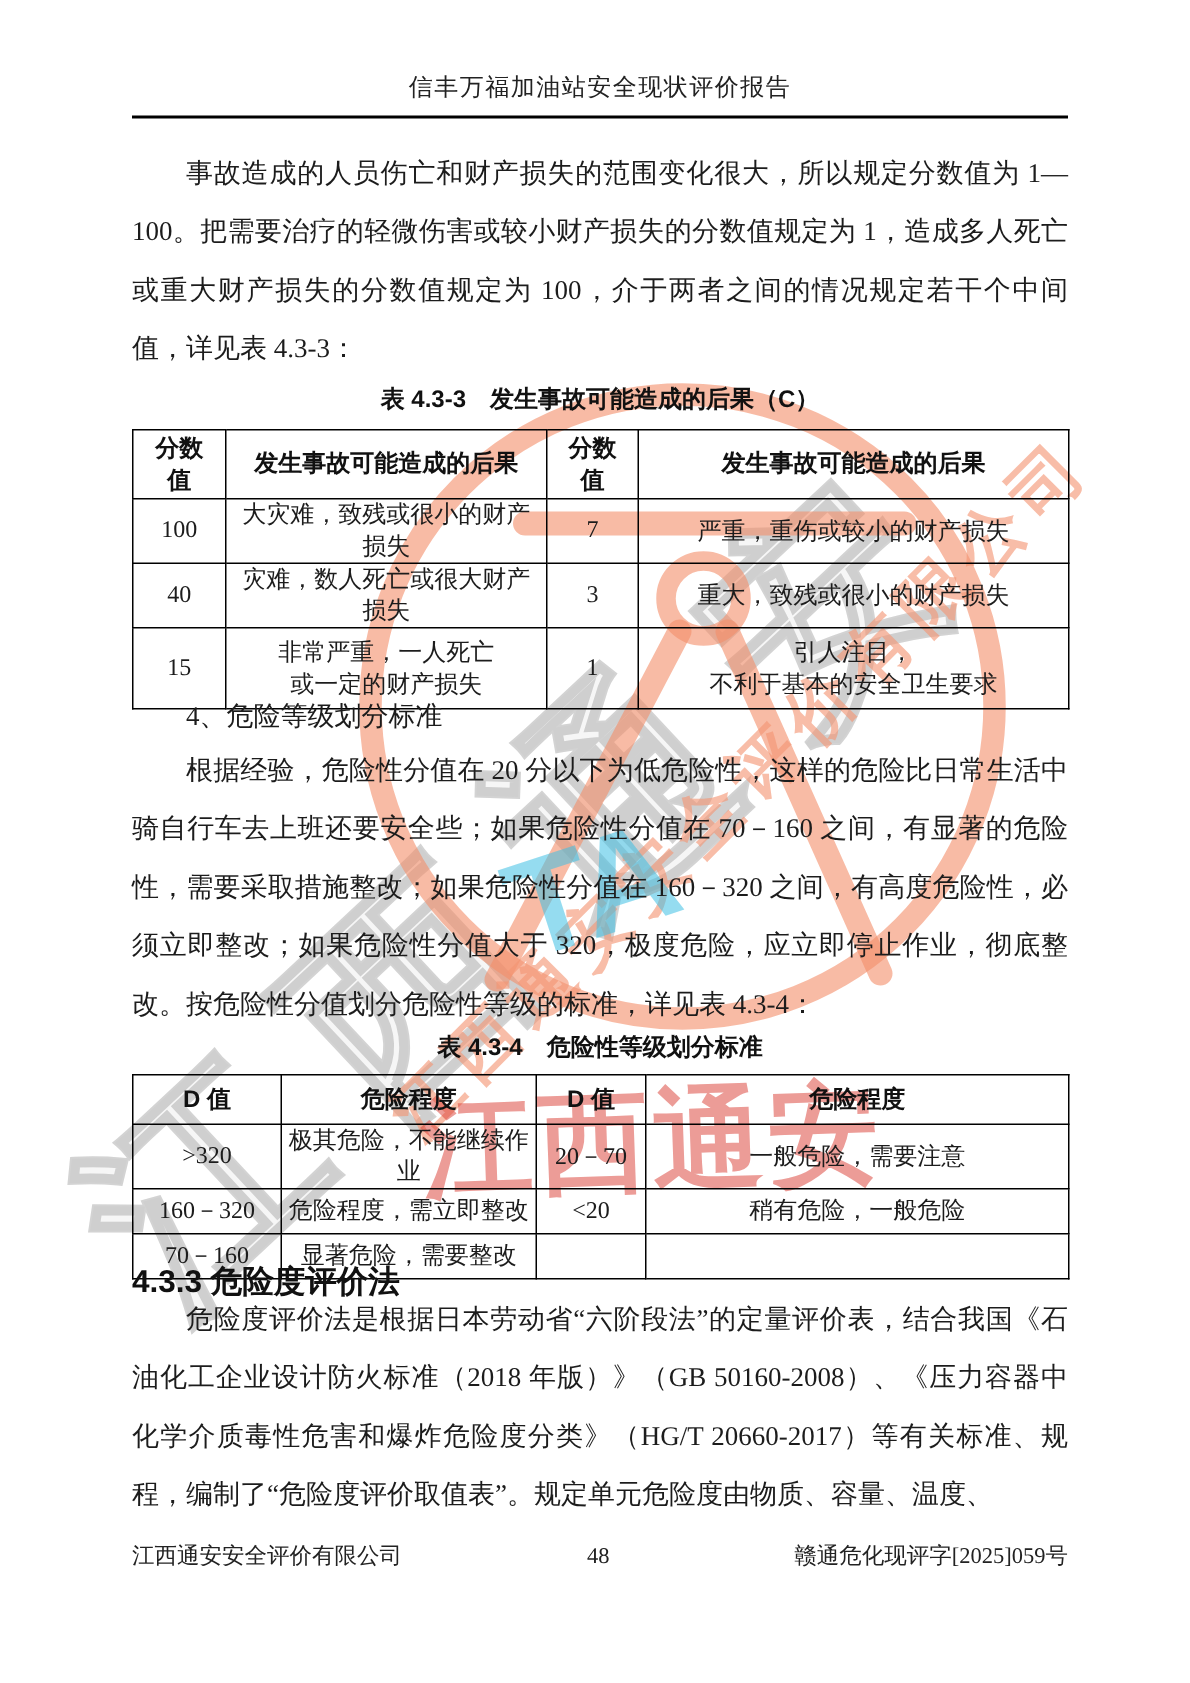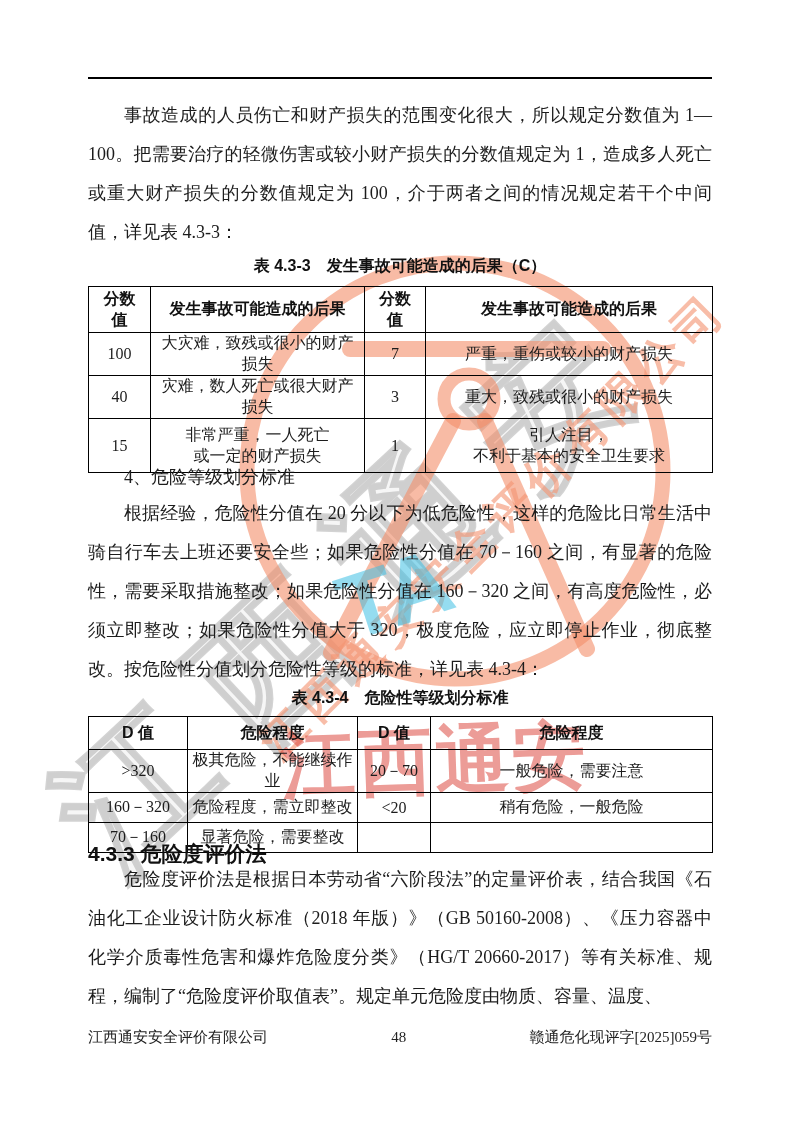--- a/index.html
+++ b/index.html
@@ -86,20 +86,21 @@
       <line x1="250" y1="168" x2="352" y2="396" stroke="rgba(243,141,105,0.60)" stroke-width="16" stroke-linecap="round"></line>
     </svg>
 
     <div class="wm-salmon-diag">江西通安安全评价有限公司</div>
     <div class="wm-cyan">TA</div>
     <div class="wm-red">江西通安</div>
   </div>
 
   <div class="content-layer">
 
+    <div class="blk doc-header">信丰万福加油站安全现状评价报告</div>
     <div class="blk header-rule"></div>
 
     <p class="blk body-para p1">事故造成的人员伤亡和财产损失的范围变化很大，所以规定分数值为 1—100。把需要治疗的轻微伤害或较小财产损失的分数值规定为 1，造成多人死亡或重大财产损失的分数值规定为 100，介于两者之间的情况规定若干个中间值，详见表 4.3-3：</p>
 
     <div class="blk tbl-caption cap1">表 4.3-3　发生事故可能造成的后果（C）</div>
 
     <table class="blk doc-table t1">
       <colgroup>
         <col style="width:62px">
           <col style="width:214px">

